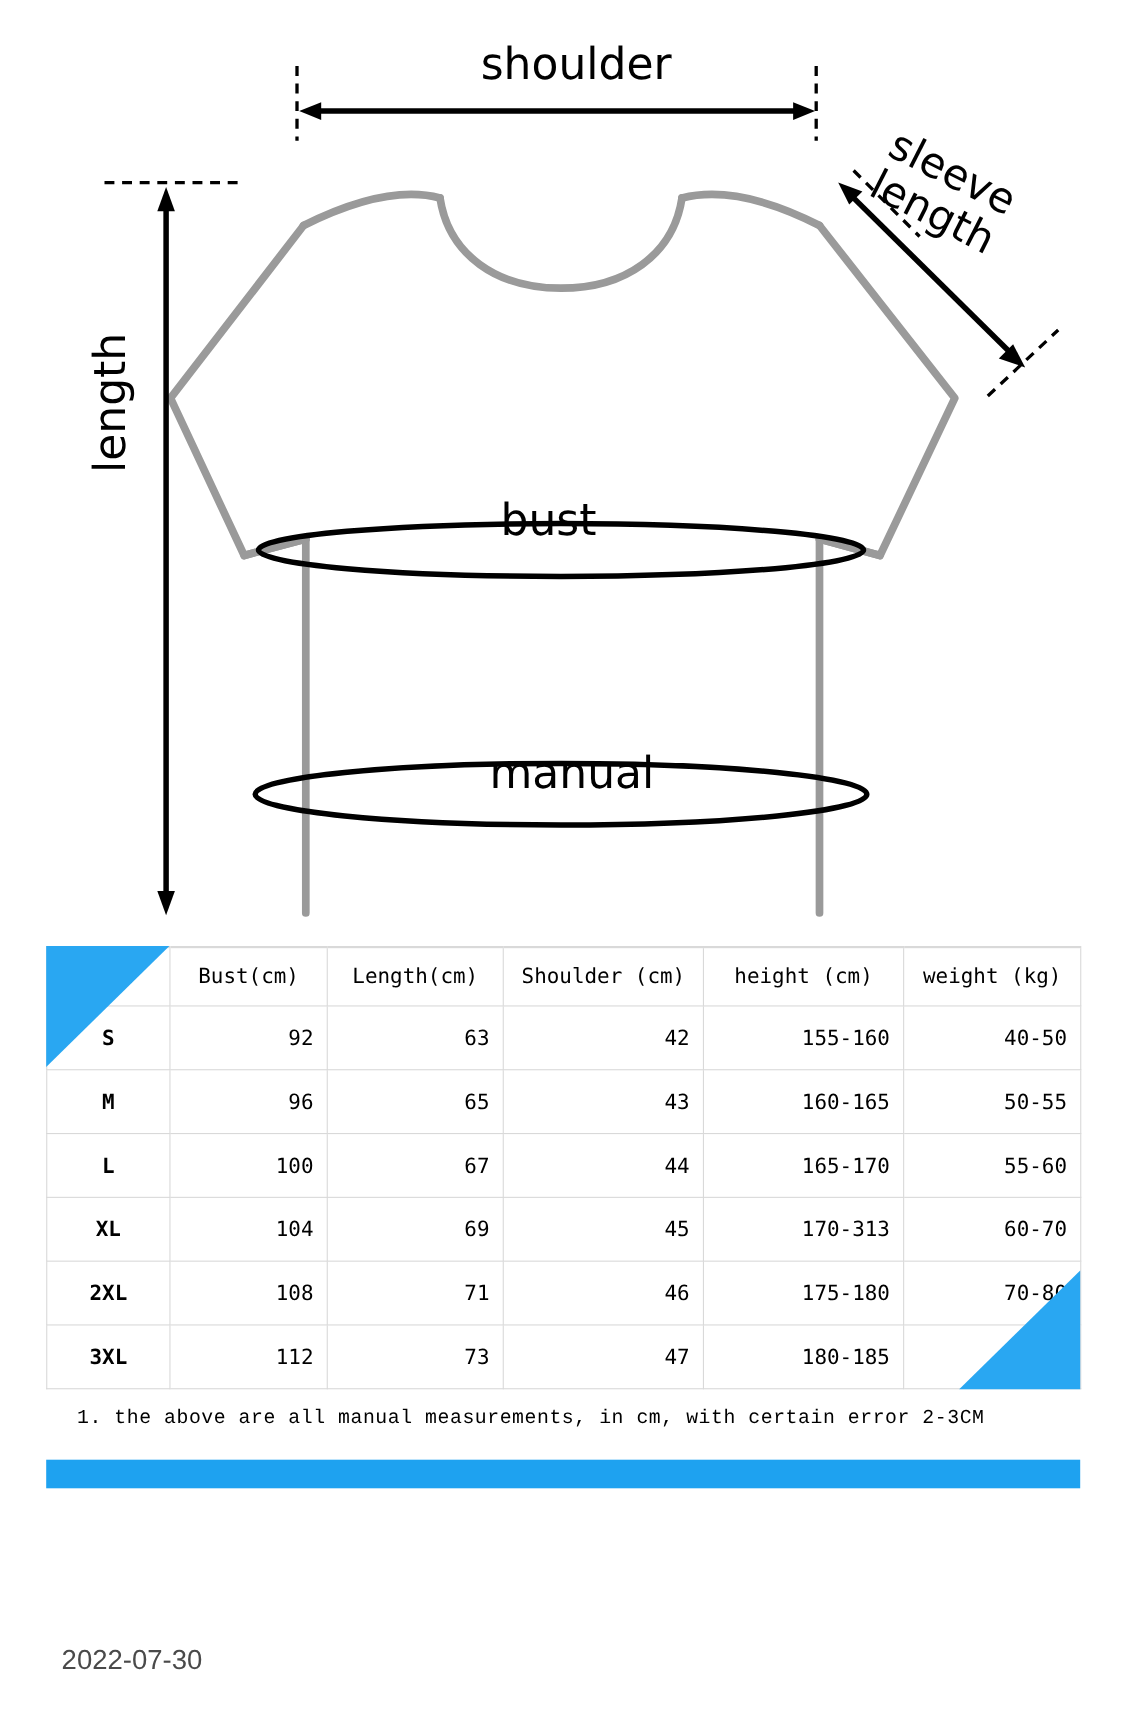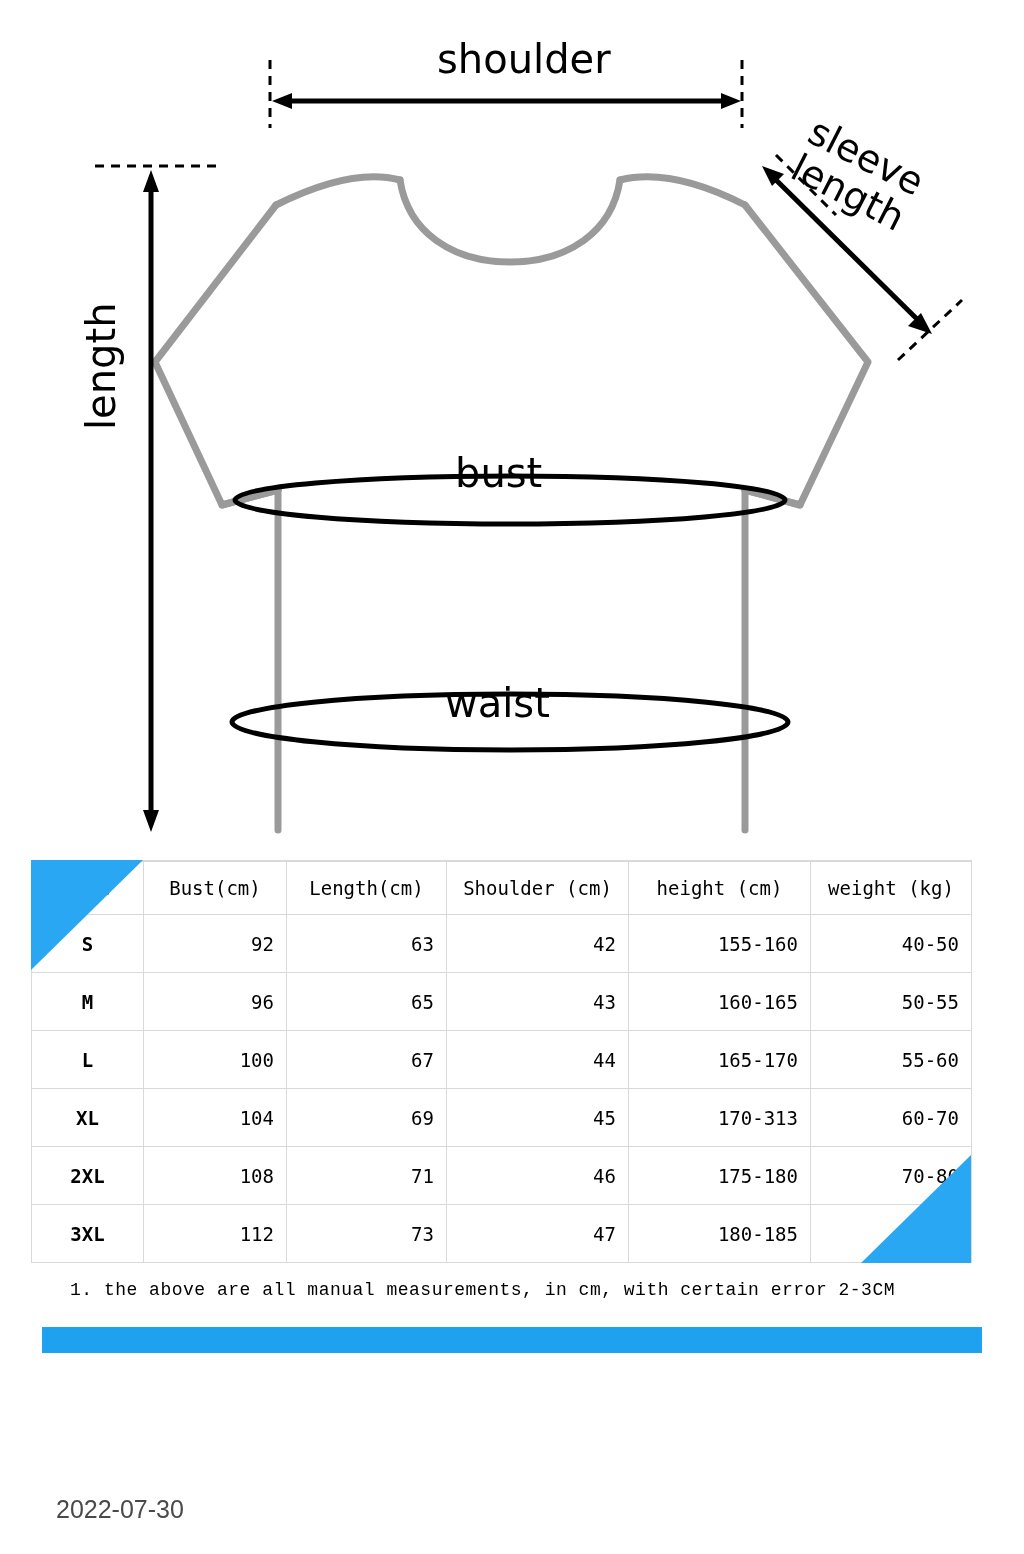--- a/index.html
+++ b/index.html
@@ -63,21 +63,21 @@
   }
   .lbl-waist {
     left: 445px;
     top: 680px;
     font-size: 40px;
   }
 
   
   .table-wrap {
     position: relative;
-    margin: 0 31px;
+    margin: 0 42px;
     width: 940px;
   }
   table.size-table {
     border-collapse: collapse;
     width: 940px;
     table-layout: fixed;
     font-family: "DejaVu Sans Mono", "Liberation Mono", monospace;
     font-size: 19px;
   }
   table.size-table th,
@@ -214,21 +214,21 @@
     <ellipse cx="510" cy="722" rx="278" ry="28" fill="none" stroke="#000" stroke-width="5"></ellipse>
   </svg>
 
   <div class="dlabel lbl-shoulder">shoulder</div>
   <div class="dlabel lbl-sleeve">
     <div>sleeve</div>
     <div>length</div>
   </div>
   <div class="dlabel lbl-length">length</div>
   <div class="dlabel lbl-bust">bust</div>
-  <div class="dlabel lbl-waist">waist</div>
+  <div class="dlabel lbl-waist">manual</div>
 </div>
 
 <div class="table-wrap">
   <table class="size-table">
     <colgroup>
       <col class="c0">
         <col class="c1">
         <col class="c2">
         <col class="c3">
         <col class="c4">

